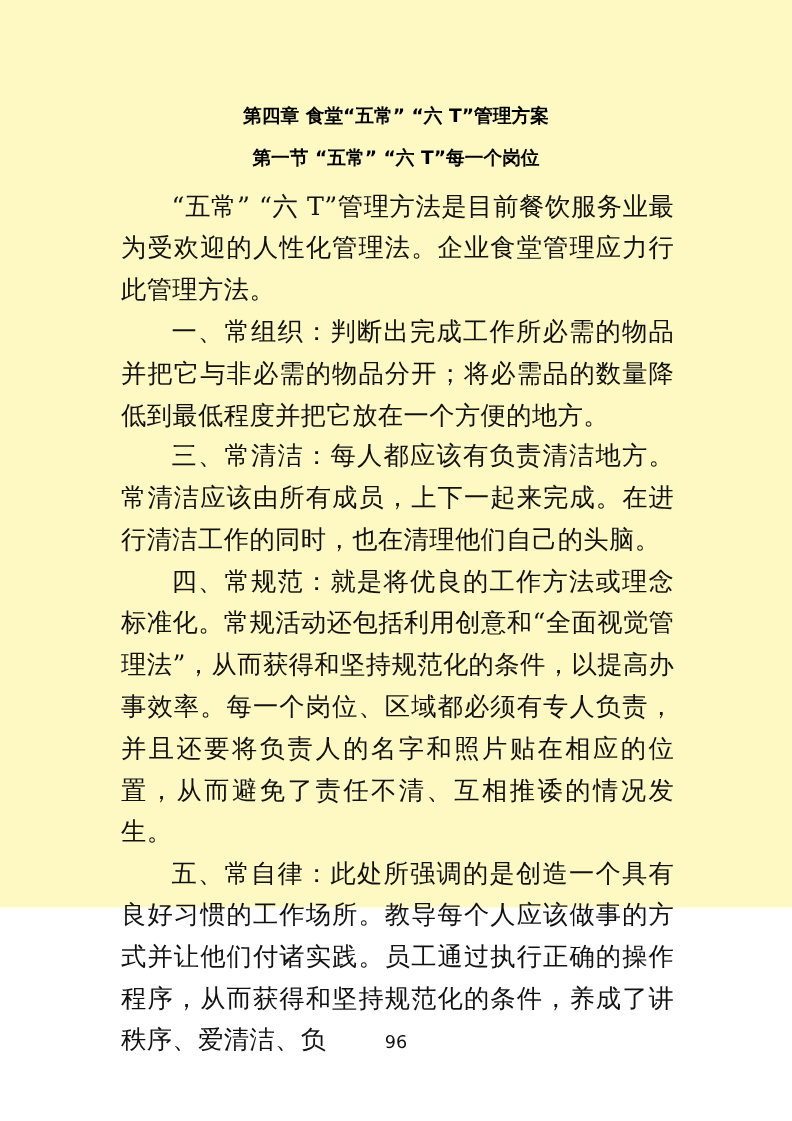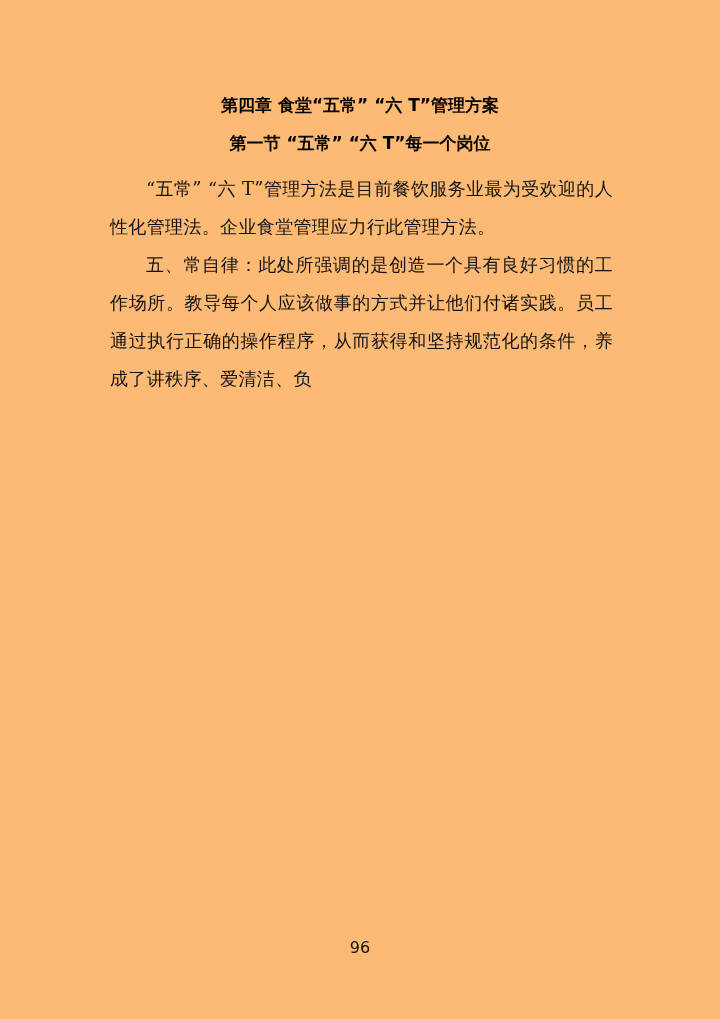--- a/index.html
+++ b/index.html
@@ -1,46 +1,49 @@
 <!DOCTYPE html>
 <html><head>
 <meta charset="utf-8">
 <style>
   html, body { margin: 0; padding: 0; background: #ffffff; }
   body { width: 720px; height: 1019px; position: relative; overflow: hidden; }
   .page {
-    position: absolute; left: 0; top: 0; width: 720px; height: 1019px;
-    background: #fdba74; color: #111111;
+    position: absolute; left: 0; top: 0; width: 720px; height: 825px;
+    background: #fef9c3; color: #111111;
     font-family: "DejaVu Serif", "Liberation Serif", serif;
   }
   .title {
     position: absolute; left: 0; width: 720px; text-align: center;
     font-family: "DejaVu Sans", "Liberation Sans", sans-serif;
     font-weight: bold; font-size: 17px; color: #000;
   }
   .title.chapter { top: 94px; }
   .title.section { top: 132px; }
   .body-text {
     position: absolute; left: 110px; top: 170px; width: 503px;
-    font-size: 18px; line-height: 37.9px;
+    font-size: 23px; line-height: 37.9px;
     text-align: justify; text-justify: inter-character;
     letter-spacing: 0.35px;
   }
   .body-text p { margin: 0; text-indent: 2em; }
   .page-number {
     position: absolute; left: 0; width: 720px; top: 938px; text-align: center;
     font-family: "DejaVu Sans", "Liberation Sans", sans-serif; font-size: 16px; color: #111;
   }
 </style>
 </head>
 <body>
 
 <div class="page">
   <div class="title chapter">第四章 食堂“五常” “六 T”管理方案</div>
   <div class="title section">第一节 “五常” “六 T”每一个岗位</div>
 
   <div class="body-text">
     <p>“五常” “六 T”管理方法是目前餐饮服务业最为受欢迎的人性化管理法。企业食堂管理应力行此管理方法。</p>
+    <p>一、常组织：判断出完成工作所必需的物品并把它与非必需的物品分开；将必需品的数量降低到最低程度并把它放在一个方便的地方。</p>
+    <p>三、常清洁：每人都应该有负责清洁地方。常清洁应该由所有成员，上下一起来完成。在进行清洁工作的同时，也在清理他们自己的头脑。</p>
+    <p>四、常规范：就是将优良的工作方法或理念标准化。常规活动还包括利用创意和“全面视觉管理法”，从而获得和坚持规范化的条件，以提高办事效率。每一个岗位、区域都必须有专人负责，并且还要将负责人的名字和照片贴在相应的位置，从而避免了责任不清、互相推诿的情况发生。</p>
     <p>五、常自律：此处所强调的是创造一个具有良好习惯的工作场所。教导每个人应该做事的方式并让他们付诸实践。员工通过执行正确的操作程序，从而获得和坚持规范化的条件，养成了讲秩序、爱清洁、负</p>
   </div>
 
   <div class="page-number">96</div>
 </div>
 
 </body></html>

